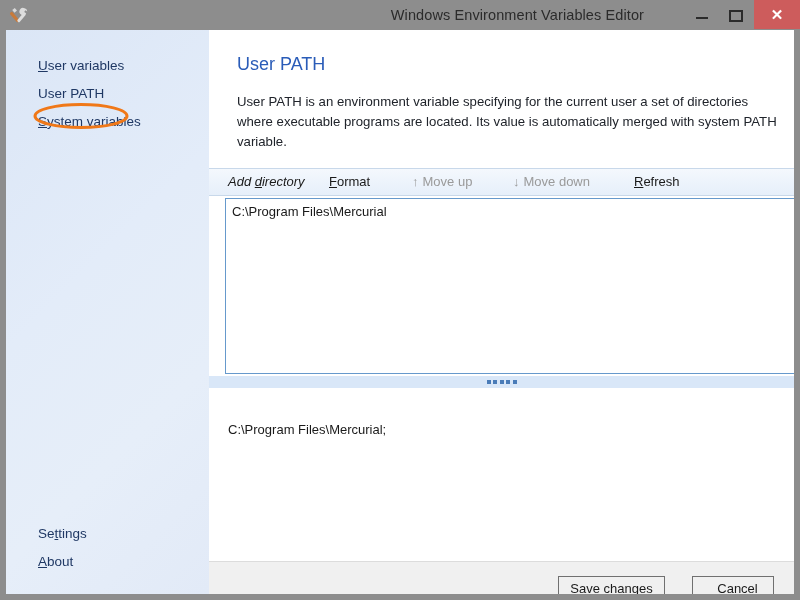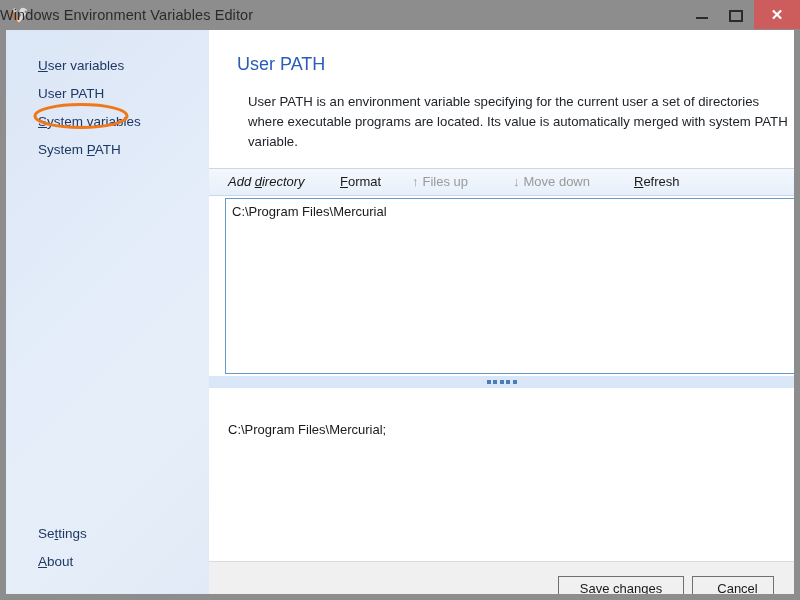--- a/index.html
+++ b/index.html
@@ -38,21 +38,21 @@
     position: absolute;
     left: 8px; top: 5px;
     width: 22px; height: 22px;
   }
   .title-text {
     position: absolute;
     left: 0; top: 0;
     width: 644px;
     height: 30px;
     line-height: 30px;
-    text-align: left;
+    text-align: right;
     font-size: 14.5px;
     color: #2b2b2b;
     letter-spacing: 0.1px;
     white-space: nowrap;
     border-radius: 11px;
   }
   .win-btn {
     position: absolute;
     top: 0;
     height: 29px;
@@ -156,21 +156,21 @@
   }
   .page-title {
     position: absolute;
     left: 28px; top: 24px;
     font-size: 18px;
     color: #2a5cb8;
     white-space: nowrap;
   }
   .page-desc {
     position: absolute;
-    left: 39px; top: 62px;
+    left: 28px; top: 62px;
     width: 542px;
     font-size: 13.2px;
     color: #20242b;
     line-height: 20px;
   }
 
   
   .toolbar {
     position: absolute;
     left: 0; top: 138px;
@@ -186,21 +186,21 @@
     top: 0;
     height: 26px;
     line-height: 26px;
     font-size: 13px;
     color: #1a1a1a;
     white-space: nowrap;
     cursor: default;
   }
   .tb-item.disabled { color: #9a9a9a; }
   .tb-add     { left: 19px; font-style: italic; }
-  .tb-format  { left: 131px; text-align: center; }
+  .tb-format  { left: 120px; text-align: center; }
   .tb-moveup  { left: 203px; }
   .tb-movedn  { left: 304px; }
   .tb-refresh { left: 425px; }
   .tb-arrow { margin-right: 4px; }
 
   
   .listbox {
     position: absolute;
     left: 16px; top: 168px;
     width: 577px;
@@ -292,21 +292,21 @@
     height: 25px;
     background: #f0f0f0;
     border: 1px solid #707070;
     font-family: "Liberation Sans", sans-serif;
     font-size: 13px;
     color: #1a1a1a;
     cursor: default;
     padding: 0;
     white-space: nowrap;
   }
-  .btn-save   { left: 349px; width: 126px; }
+  .btn-save   { left: 349px; width: 107px; }
   .btn-cancel { left: 483px; width: 82px; padding-left: 9px; }
 
   .ul { text-decoration: underline; }
 </style>
 </head>
 <body>
 
 <div class="window">
 
   <div class="titlebar">
@@ -331,21 +331,20 @@
   </div>
 
   <div class="client">
 
     <div class="sidebar">
 
       <div class="nav-group">
         <span class="nav-item"><span class="ul">U</span><span>ser variables</span></span>
         <span class="nav-item"><span>User PATH</span></span>
         <span class="nav-item"><span class="ul">S</span><span>ystem variables</span></span>
-        <span class="nav-item"><span>System&nbsp;</span><span class="ul">P</span><span>ATH</span></span>
       </div>
 
       <svg class="annot-ellipse" viewBox="0 0 98 28">
         <ellipse cx="49" cy="14" rx="46" ry="11.5" fill="none" stroke="#f07818" stroke-width="3"></ellipse>
       </svg>
 
       <div class="see-also-group">
         <span class="nav-item"><span>Se</span><span class="ul">t</span><span>tings</span></span>
         <span class="nav-item"><span class="ul">A</span><span>bout</span></span>
       </div>
@@ -354,21 +353,21 @@
     <div class="content">
 
       <div class="header-block">
         <div class="page-title">User PATH</div>
         <div class="page-desc">User PATH is an environment variable specifying for the current user a set of directories where executable programs are located. Its value is automatically merged with system PATH variable.</div>
       </div>
 
       <div class="toolbar">
         <span class="tb-item tb-add"><span>Add&nbsp;</span><span class="ul">d</span><span>irectory</span></span>
         <span class="tb-item tb-format"><span class="ul">F</span><span>ormat</span></span>
-        <span class="tb-item tb-moveup disabled"><span class="tb-arrow">↑</span><span>Files up</span></span>
+        <span class="tb-item tb-moveup disabled"><span class="tb-arrow">↑</span><span>Move up</span></span>
         <span class="tb-item tb-movedn disabled"><span class="tb-arrow">↓</span><span>Move down</span></span>
         <span class="tb-item tb-refresh"><span class="ul">R</span><span>efresh</span></span>
       </div>
 
       <div class="listbox">
         <div class="list-row">C:\Program Files\Mercurial</div>
       </div>
 
       <div class="splitter">
         <span class="grip">

